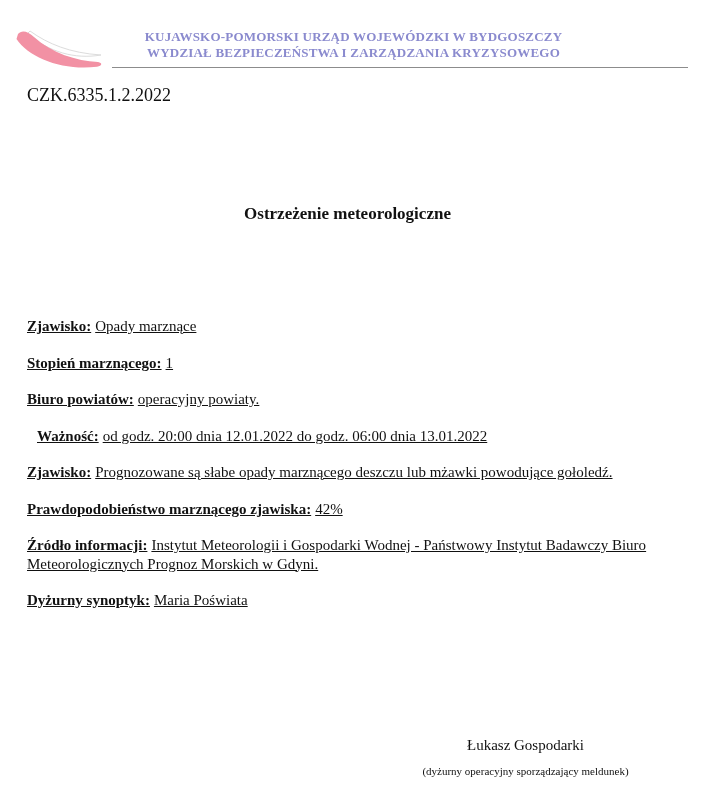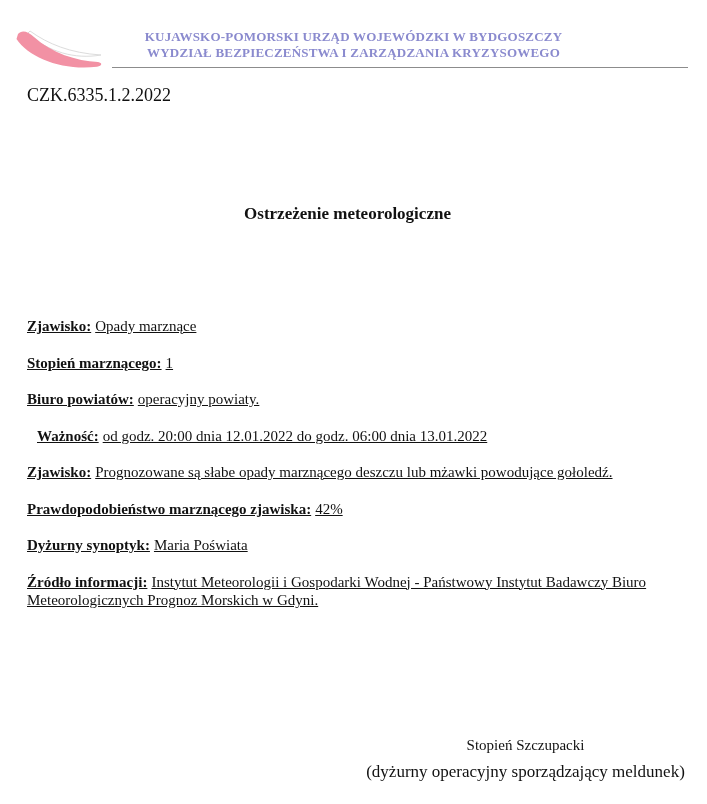--- a/index.html
+++ b/index.html
@@ -93,21 +93,21 @@
     left: 353px;
     width: 345px;
     text-align: center;
   }
   .signature .sig-name {
     font-size: 15px;
     line-height: 19px;
     margin-bottom: 10px;
   }
   .signature .sig-role {
-    font-size: 17px;
+    font-size: 11px;
     line-height: 13px;
   }
 </style>
 </head>
 <body>
 
 <div class="page">
 
   <svg class="logo" viewBox="0 0 100 46" aria-hidden="true">
     <path d="M22,3 C40,16 62,25 93,27 C66,31.5 42,24 19,6 Z" fill="#ffffff" stroke="#dcdcdc" stroke-width="1"></path>
@@ -140,25 +140,25 @@
     <p class="field indent">
       <b>Ważność:</b><span>od godz. 20:00 dnia 12.01.2022 do godz. 06:00 dnia 13.01.2022</span>
     </p>
     <p class="field">
       <b>Zjawisko:</b><span>Prognozowane są słabe opady marznącego deszczu lub mżawki powodujące gołoledź.</span>
     </p>
     <p class="field">
       <b>Prawdopodobieństwo marznącego zjawiska:</b><span>42%</span>
     </p>
     <p class="field">
-      <b>Dyżurny synoptyk:</b><span>Maria Poświata</span>
+      <b>Źródło informacji:</b><span>Instytut Meteorologii i Gospodarki Wodnej - Państwowy Instytut Badawczy Biuro Meteorologicznych Prognoz Morskich w Gdyni.</span>
     </p>
     <p class="field">
-      <b>Źródło informacji:</b><span>Instytut Meteorologii i Gospodarki Wodnej - Państwowy Instytut Badawczy Biuro Meteorologicznych Prognoz Morskich w Gdyni.</span>
+      <b>Dyżurny synoptyk:</b><span>Maria Poświata</span>
     </p>
   </div>
 
   <div class="signature">
-    <div class="sig-name">Stopień Szczupacki</div>
+    <div class="sig-name">Łukasz Gospodarki</div>
     <div class="sig-role">(dyżurny operacyjny sporządzający meldunek)</div>
   </div>
 
 </div>
 
 </body></html>

